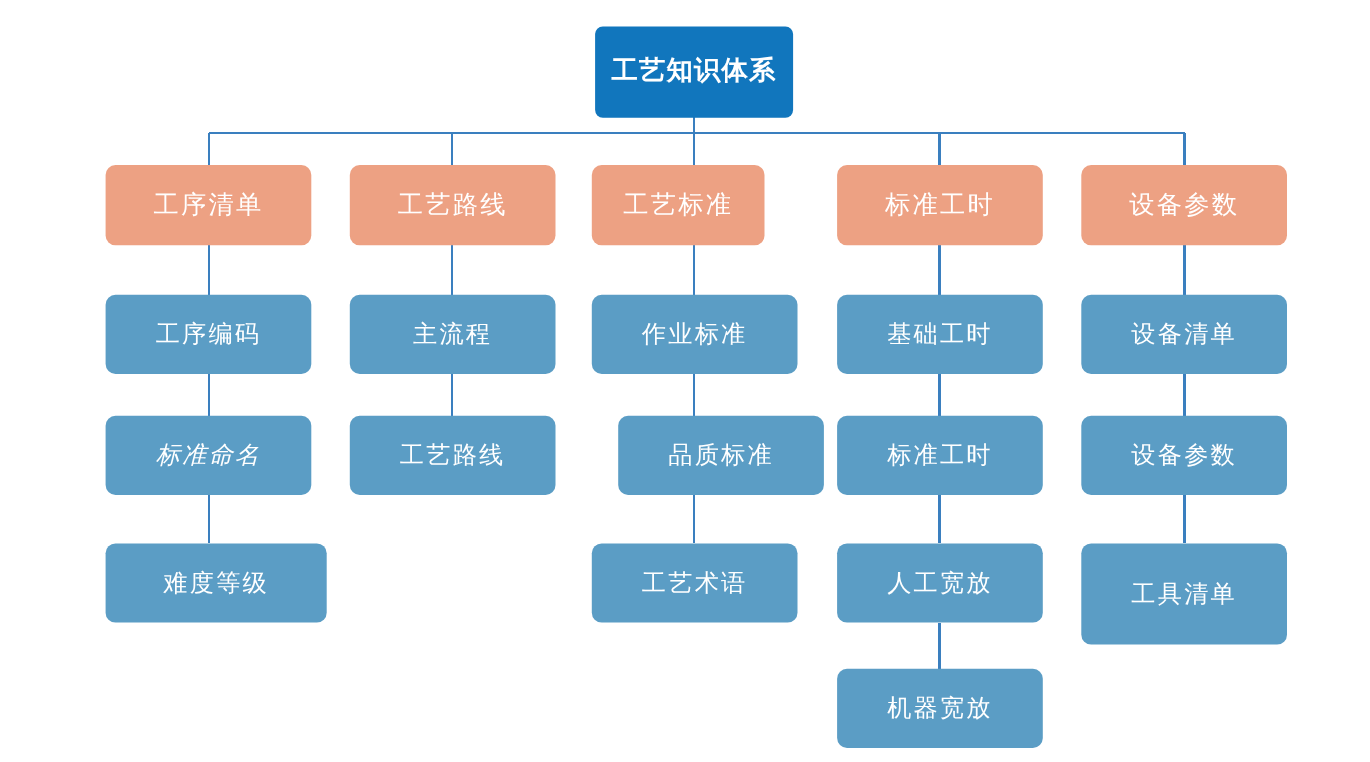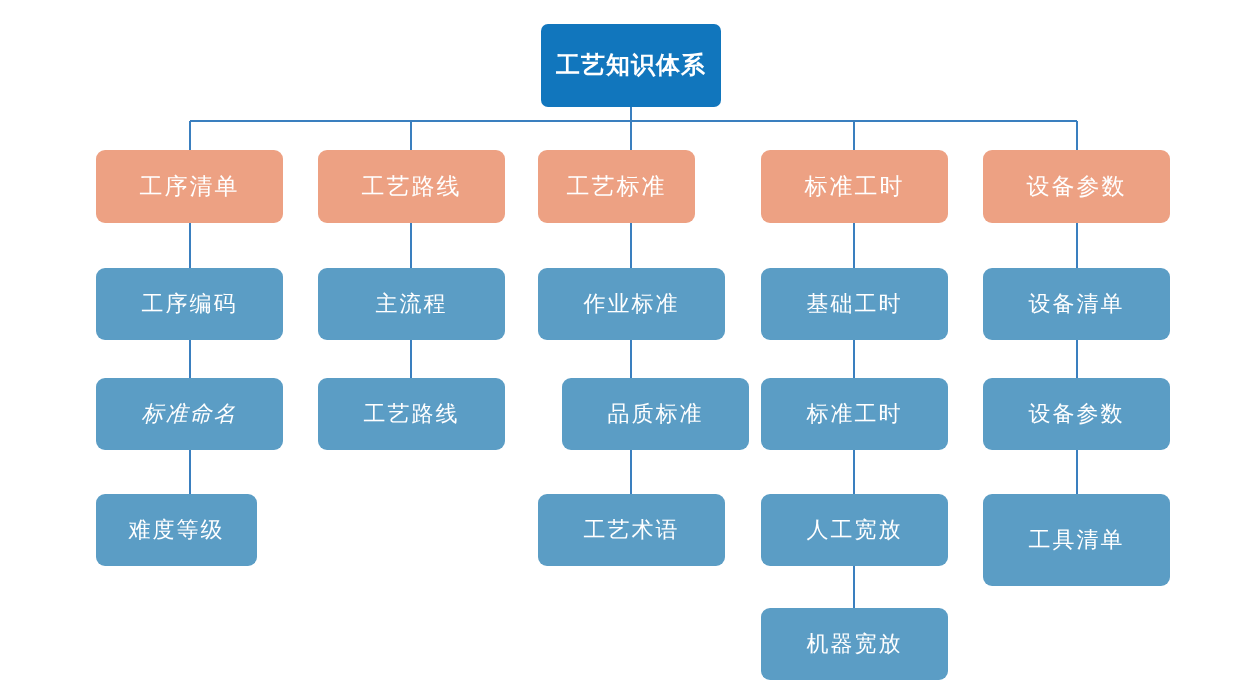--- a/index.html
+++ b/index.html
@@ -123,21 +123,21 @@
   <div class="node node-l2" style="left:96px; top:378px; width:187px; height:72px;font-style:italic;">标准命名</div>
 
   <div class="node node-l2" style="left:318px; top:378px; width:187px; height:72px;">工艺路线</div>
 
   <div class="node node-l2" style="left:538px; top:378px; width:187px; height:72px;margin-left:24px;">品质标准</div>
 
   <div class="node node-l2" style="left:761px; top:378px; width:187px; height:72px;">标准工时</div>
 
   <div class="node node-l2" style="left:983px; top:378px; width:187px; height:72px;">设备参数</div>
 
-  <div class="node node-l2" style="left:96px; top:494px; width:161px; height:72px;">难度等级</div>
+  <div class="node node-l2" style="left:96px; top:494px; width:201px; height:72px;">难度等级</div>
 
   <div class="node node-l2" style="left:538px; top:494px; width:187px; height:72px;">工艺术语</div>
 
   <div class="node node-l2" style="left:761px; top:494px; width:187px; height:72px;">人工宽放</div>
 
   <div class="node node-l2" style="left:983px; top:494px; width:187px; height:92px;">工具清单</div>
 
   <div class="node node-l2" style="left:761px; top:608px; width:187px; height:72px;">机器宽放</div>
 
 </div>

